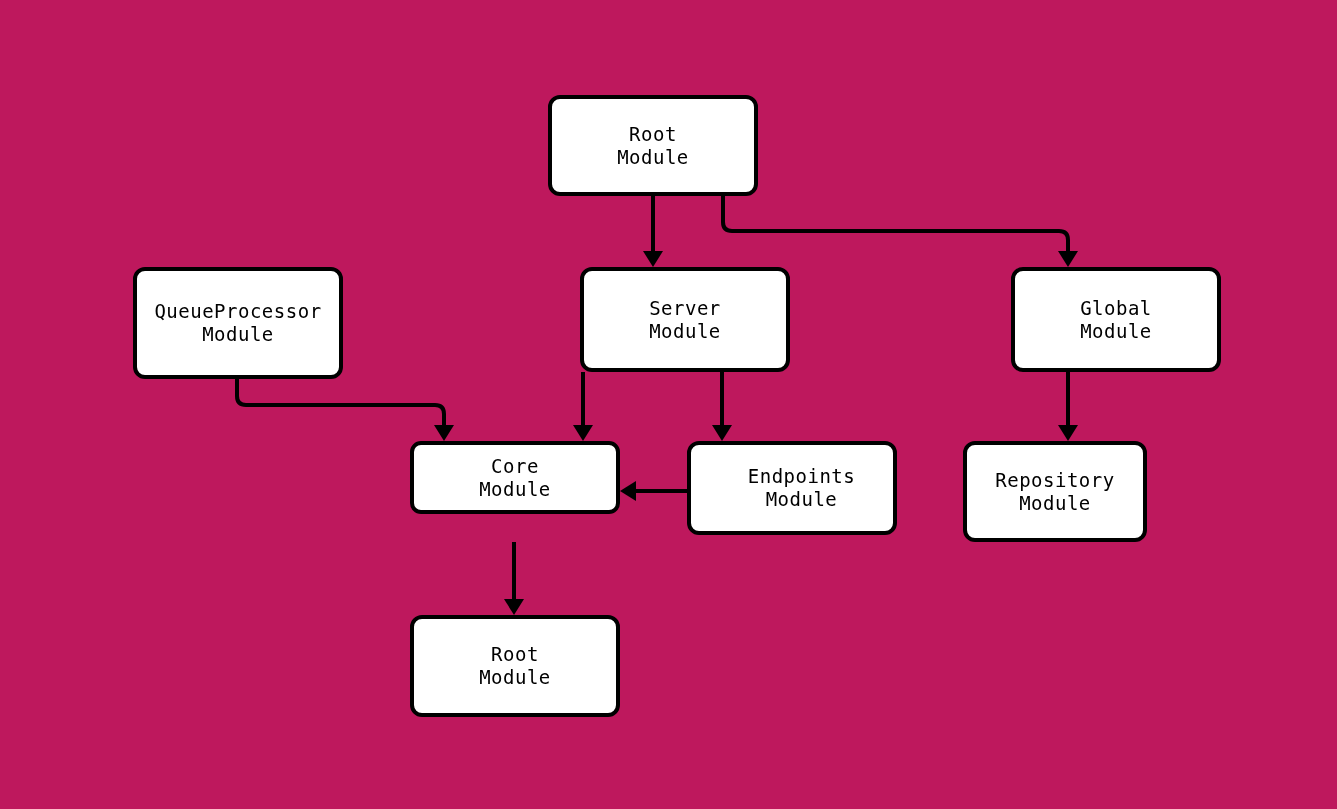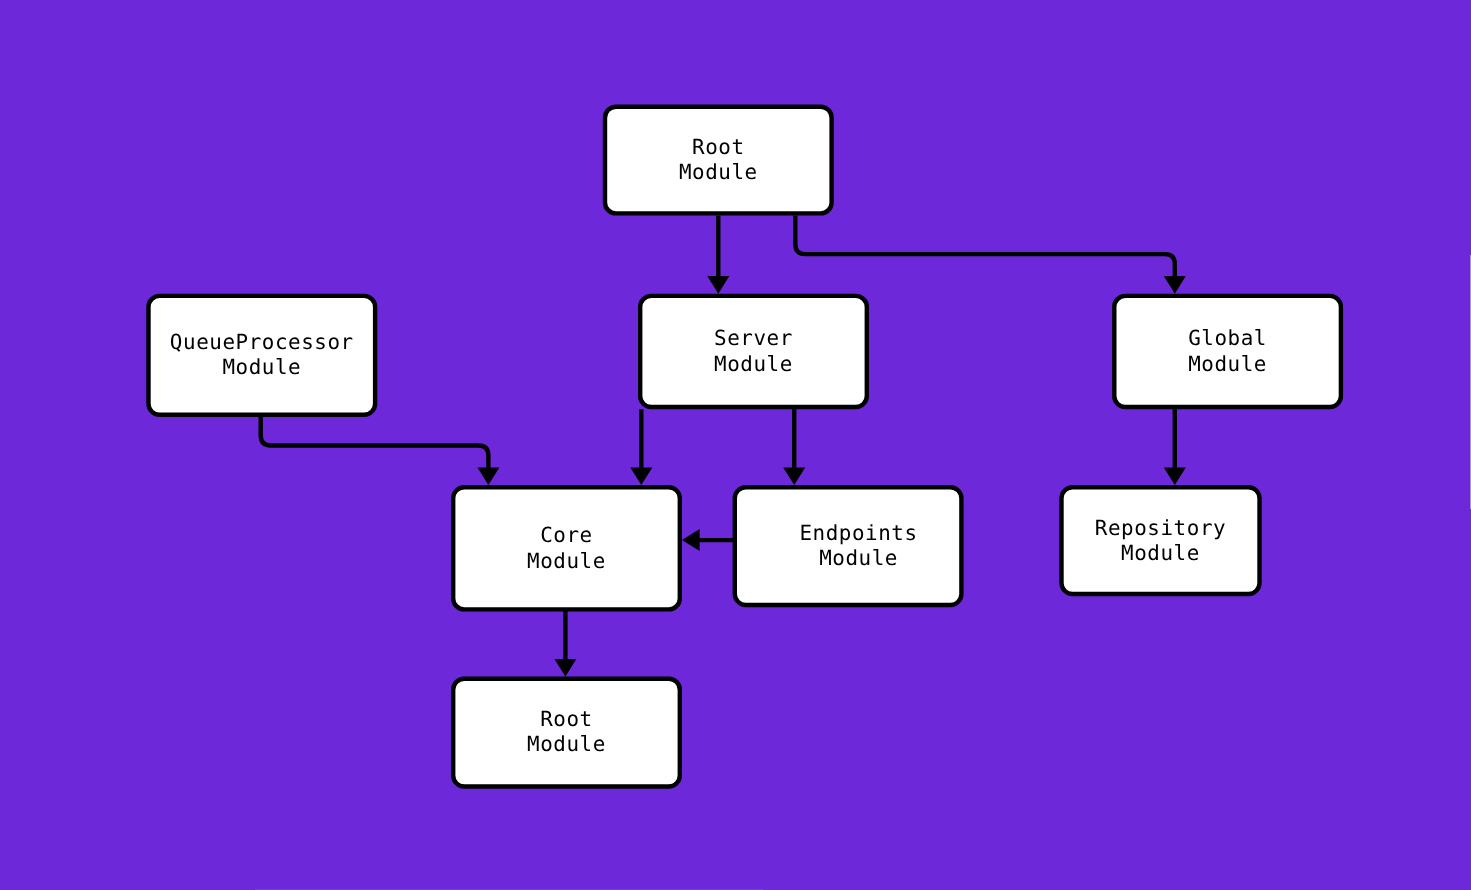--- a/index.html
+++ b/index.html
@@ -4,21 +4,21 @@
 <style>
   html, body {
     margin: 0;
     padding: 0;
     background: #ffffff;
   }
   #canvas {
     position: relative;
     width: 1337px;
     height: 809px;
-    background: #6d28d9;
+    background: #be185d;
     overflow: hidden;
     font-family: "DejaVu Sans Mono", "Liberation Mono", monospace;
   }
   #edges {
     position: absolute;
     left: 0;
     top: 0;
     width: 1337px;
     height: 809px;
   }
@@ -97,26 +97,26 @@
   <div class="node" style="left: 548px; top: 267px; width: 210px; height: 105px; border-color: rgb(0, 0, 0); margin-left: 32px;">
     <div class="node-line">Server</div>
     <div class="node-line">Module</div>
   </div>
 
   <div class="node" style="left: 963px; top: 267px; width: 210px; height: 105px; border-color: rgb(0, 0, 0); margin-left: 48px;">
     <div class="node-line">Global</div>
     <div class="node-line">Module</div>
   </div>
 
-  <div class="node" style="left: 410px; top: 441px; width: 210px; height: 115px; border-color: rgb(0, 0, 0);">
+  <div class="node" style="left: 410px; top: 441px; width: 210px; height: 73px; border-color: rgb(0, 0, 0); border-radius: 11px;">
     <div class="node-line">Core</div>
     <div class="node-line">Module</div>
   </div>
 
-  <div class="node" style="left: 666px; top: 441px; width: 210px; height: 111px; border-color: rgb(0, 0, 0); padding-left: 19px;">
+  <div class="node" style="left: 687px; top: 441px; width: 210px; height: 94px; border-color: rgb(0, 0, 0); padding-left: 19px;">
     <div class="node-line">Endpoints</div>
     <div class="node-line">Module</div>
   </div>
 
   <div class="node" style="left: 963px; top: 441px; width: 184px; height: 101px; border-color: rgb(0, 0, 0);">
     <div class="node-line">Repository</div>
     <div class="node-line">Module</div>
   </div>
 
   <div class="node" style="left: 410px; top: 615px; width: 210px; height: 102px; border-color: rgb(0, 0, 0);">

